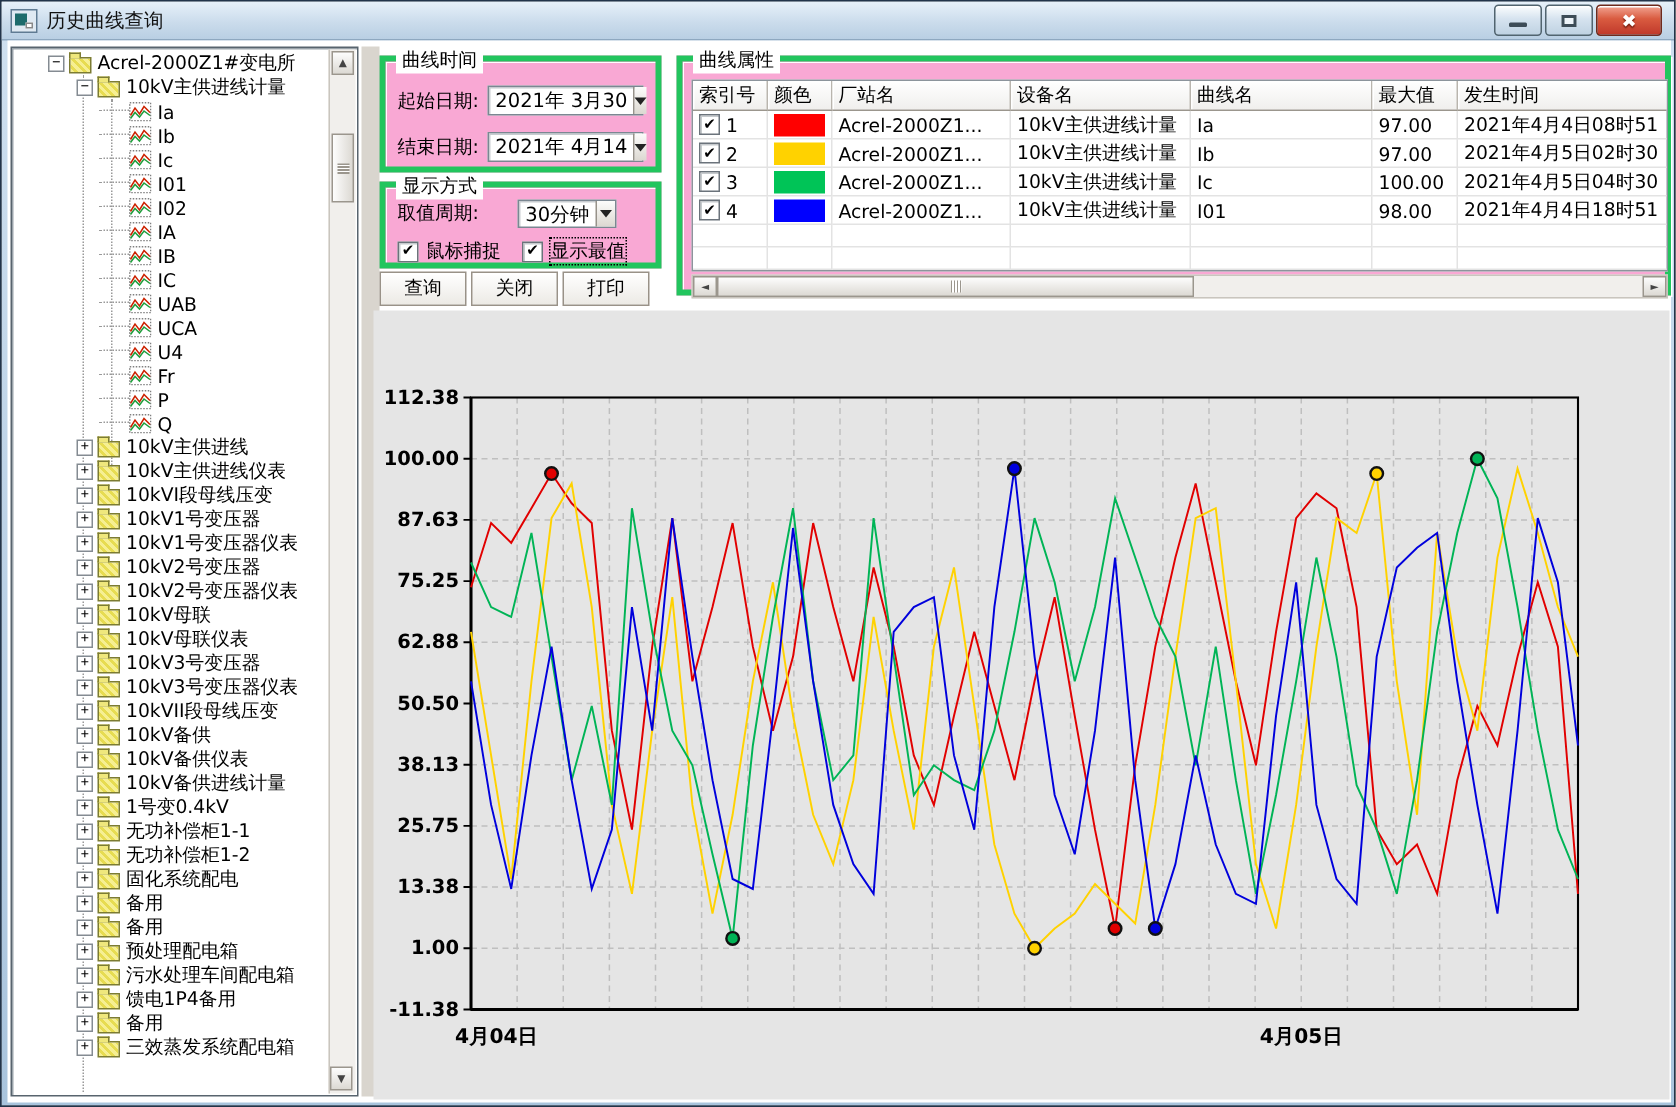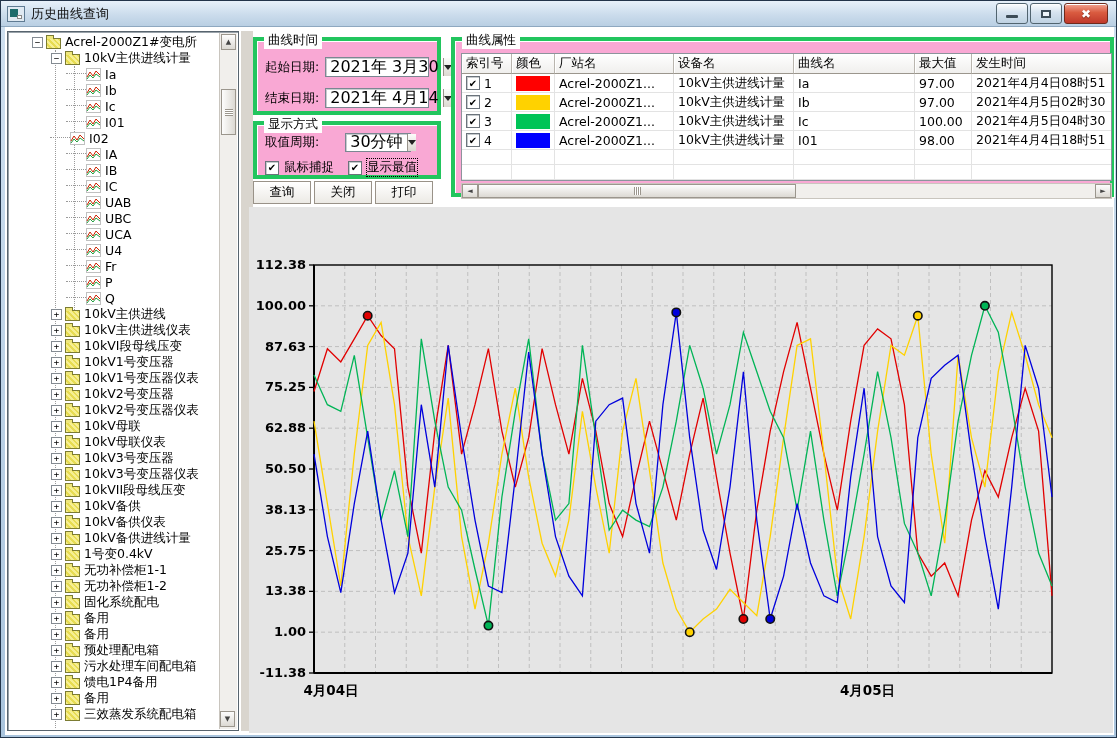--- a/index.html
+++ b/index.html
@@ -51,21 +51,21 @@
   
   .groupbox{position:absolute;border:4px solid #22c55e;box-shadow:inset 1px 1px 0 #ffffff,1px 1px 0 #ffffff;background:#f9a8d4;box-sizing:border-box;}
   .gb-legend{position:absolute;top:-9px;left:7px;background:#fff;padding:0 4px;font-size:12.5px;color:#000;}
   .gb-time{left:248px;top:10px;width:188px;height:78px;}
   .gb-mode{left:248px;top:94px;width:188px;height:58px;}
   .gb-props{left:446px;top:10px;width:663px;height:160px;}
   .form-row{position:absolute;left:8px;display:flex;align-items:center;}
   .lbl{font-size:12.5px;color:#000;}
   .combo{display:flex;align-items:center;height:20px;background:#fff;border:1px solid #7b8792;
     box-shadow:inset 1px 1px 0 #c8ccd0;box-sizing:border-box;}
-  .combo-val{font-size:16px;padding:0 4px;flex:1;white-space:nowrap;}
+  .combo-val{font-size:13px;padding:0 4px;flex:1;white-space:nowrap;}
   .combo-btn{width:17px;align-self:stretch;border-left:1px solid #97928a;
     background:linear-gradient(#fcfcfb,#dcd8d1);display:flex;align-items:center;justify-content:center;}
   .tri{width:0;height:0;border-left:4px solid transparent;border-right:4px solid transparent;border-top:5px solid #222;}
   .cbx{width:12px;height:12px;border:1px solid #6b737b;background:#fff;box-shadow:inset 1px 1px 0 #c6cacd;
     display:inline-flex;align-items:center;justify-content:center;font-size:10px;font-weight:bold;color:#000;flex:none;}
   .cbx-label{font-size:12.5px;margin-left:5px;}
   .cbx-label.focus{outline:1px dotted #000;}
   .btnbar{position:absolute;left:248px;top:154px;display:flex;gap:3px;}
   .cbtn{width:58px;height:23px;font-size:12.5px;font-family:"DejaVu Sans",sans-serif;color:#000;
     background:linear-gradient(#ffffff,#eceae5);border:1px solid #999288;box-shadow:inset 0 1px 0 #fff;}
@@ -161,21 +161,21 @@
           </div>
           <div class="tree-row" style="padding-left: 58px;">
             <span class="dotline"></span>
             <span class="curve-icon"><svg width="15" height="13">
                 <rect x="0.5" y="0.5" width="14" height="12" fill="#fff" stroke="#808080" stroke-dasharray="1,1"></rect>
                 <polyline points="1,9 4,4 7,8 10,3 14,7" stroke="#cc2200" stroke-width="1" fill="none"></polyline>
                 <polyline points="1,11 4,7 7,10 10,6 14,9" stroke="#1f9e3c" stroke-width="1" fill="none"></polyline>
               </svg></span>
             <span>I01</span>
           </div>
-          <div class="tree-row" style="padding-left: 42px;">
+          <div class="tree-row" style="padding-left: 58px;">
             <span class="dotline"></span>
             <span class="curve-icon"><svg width="15" height="13">
                 <rect x="0.5" y="0.5" width="14" height="12" fill="#fff" stroke="#808080" stroke-dasharray="1,1"></rect>
                 <polyline points="1,9 4,4 7,8 10,3 14,7" stroke="#cc2200" stroke-width="1" fill="none"></polyline>
                 <polyline points="1,11 4,7 7,10 10,6 14,9" stroke="#1f9e3c" stroke-width="1" fill="none"></polyline>
               </svg></span>
             <span>I02</span>
           </div>
           <div class="tree-row" style="padding-left: 58px;">
             <span class="dotline"></span>
@@ -205,29 +205,20 @@
             <span>IC</span>
           </div>
           <div class="tree-row" style="padding-left: 58px;">
             <span class="dotline"></span>
             <span class="curve-icon"><svg width="15" height="13">
                 <rect x="0.5" y="0.5" width="14" height="12" fill="#fff" stroke="#808080" stroke-dasharray="1,1"></rect>
                 <polyline points="1,9 4,4 7,8 10,3 14,7" stroke="#cc2200" stroke-width="1" fill="none"></polyline>
                 <polyline points="1,11 4,7 7,10 10,6 14,9" stroke="#1f9e3c" stroke-width="1" fill="none"></polyline>
               </svg></span>
             <span>UAB</span>
-          </div>
-          <div class="tree-row" style="padding-left: 58px;">
-            <span class="dotline"></span>
-            <span class="curve-icon"><svg width="15" height="13">
-                <rect x="0.5" y="0.5" width="14" height="12" fill="#fff" stroke="#808080" stroke-dasharray="1,1"></rect>
-                <polyline points="1,9 4,4 7,8 10,3 14,7" stroke="#cc2200" stroke-width="1" fill="none"></polyline>
-                <polyline points="1,11 4,7 7,10 10,6 14,9" stroke="#1f9e3c" stroke-width="1" fill="none"></polyline>
-              </svg></span>
-            <span>UBC</span>
           </div>
           <div class="tree-row" style="padding-left: 58px;">
             <span class="dotline"></span>
             <span class="curve-icon"><svg width="15" height="13">
                 <rect x="0.5" y="0.5" width="14" height="12" fill="#fff" stroke="#808080" stroke-dasharray="1,1"></rect>
                 <polyline points="1,9 4,4 7,8 10,3 14,7" stroke="#cc2200" stroke-width="1" fill="none"></polyline>
                 <polyline points="1,11 4,7 7,10 10,6 14,9" stroke="#1f9e3c" stroke-width="1" fill="none"></polyline>
               </svg></span>
             <span>UCA</span>
           </div>

